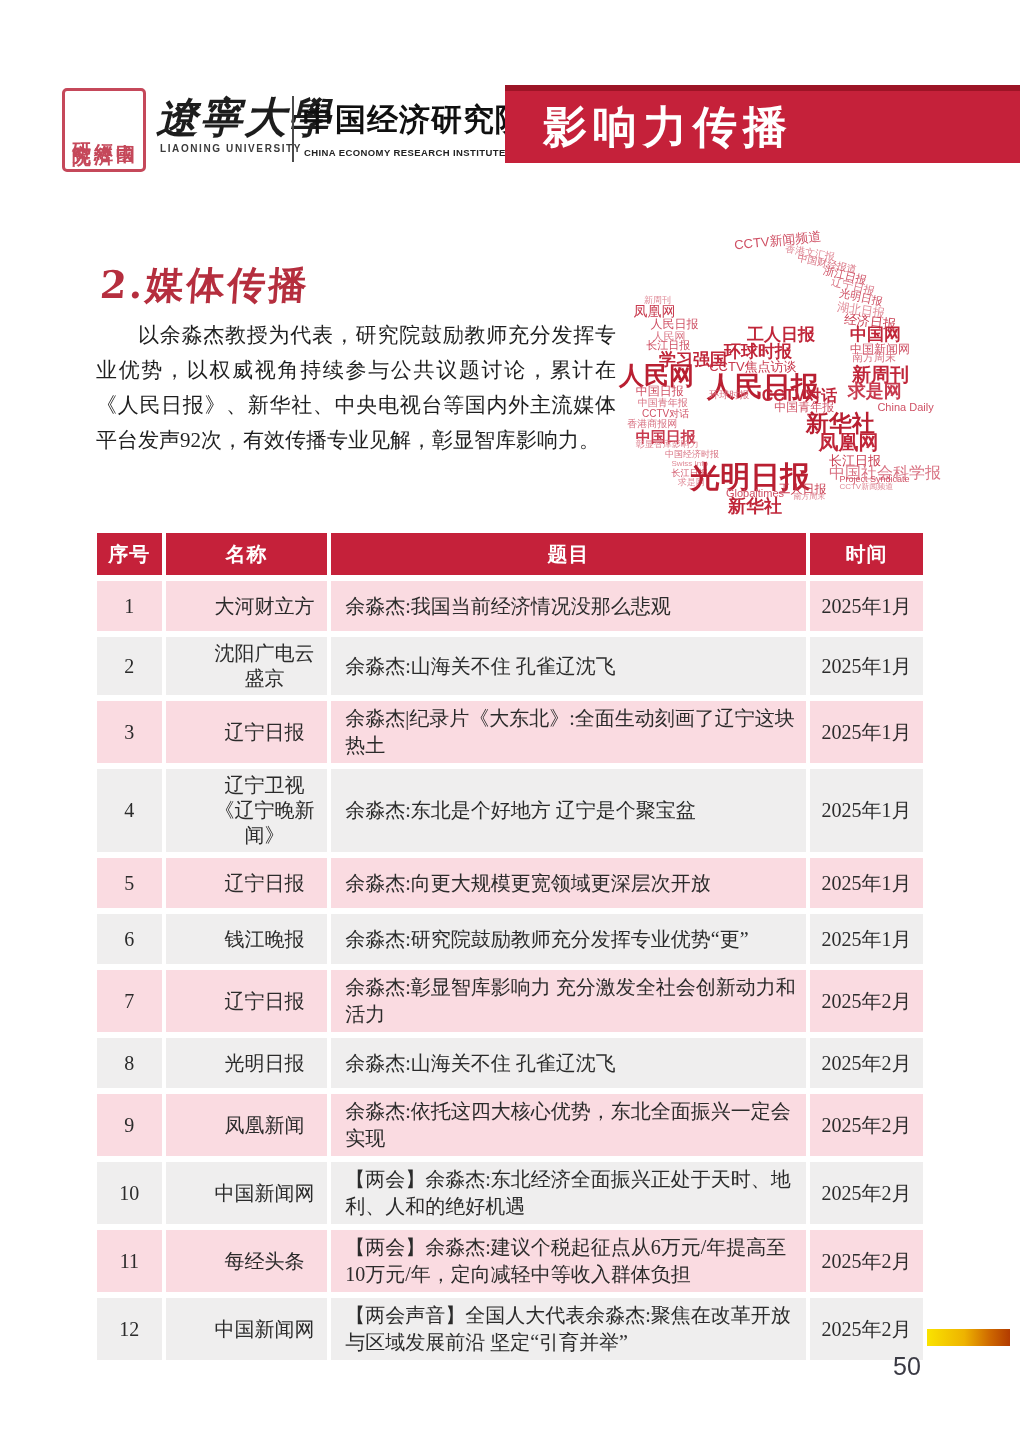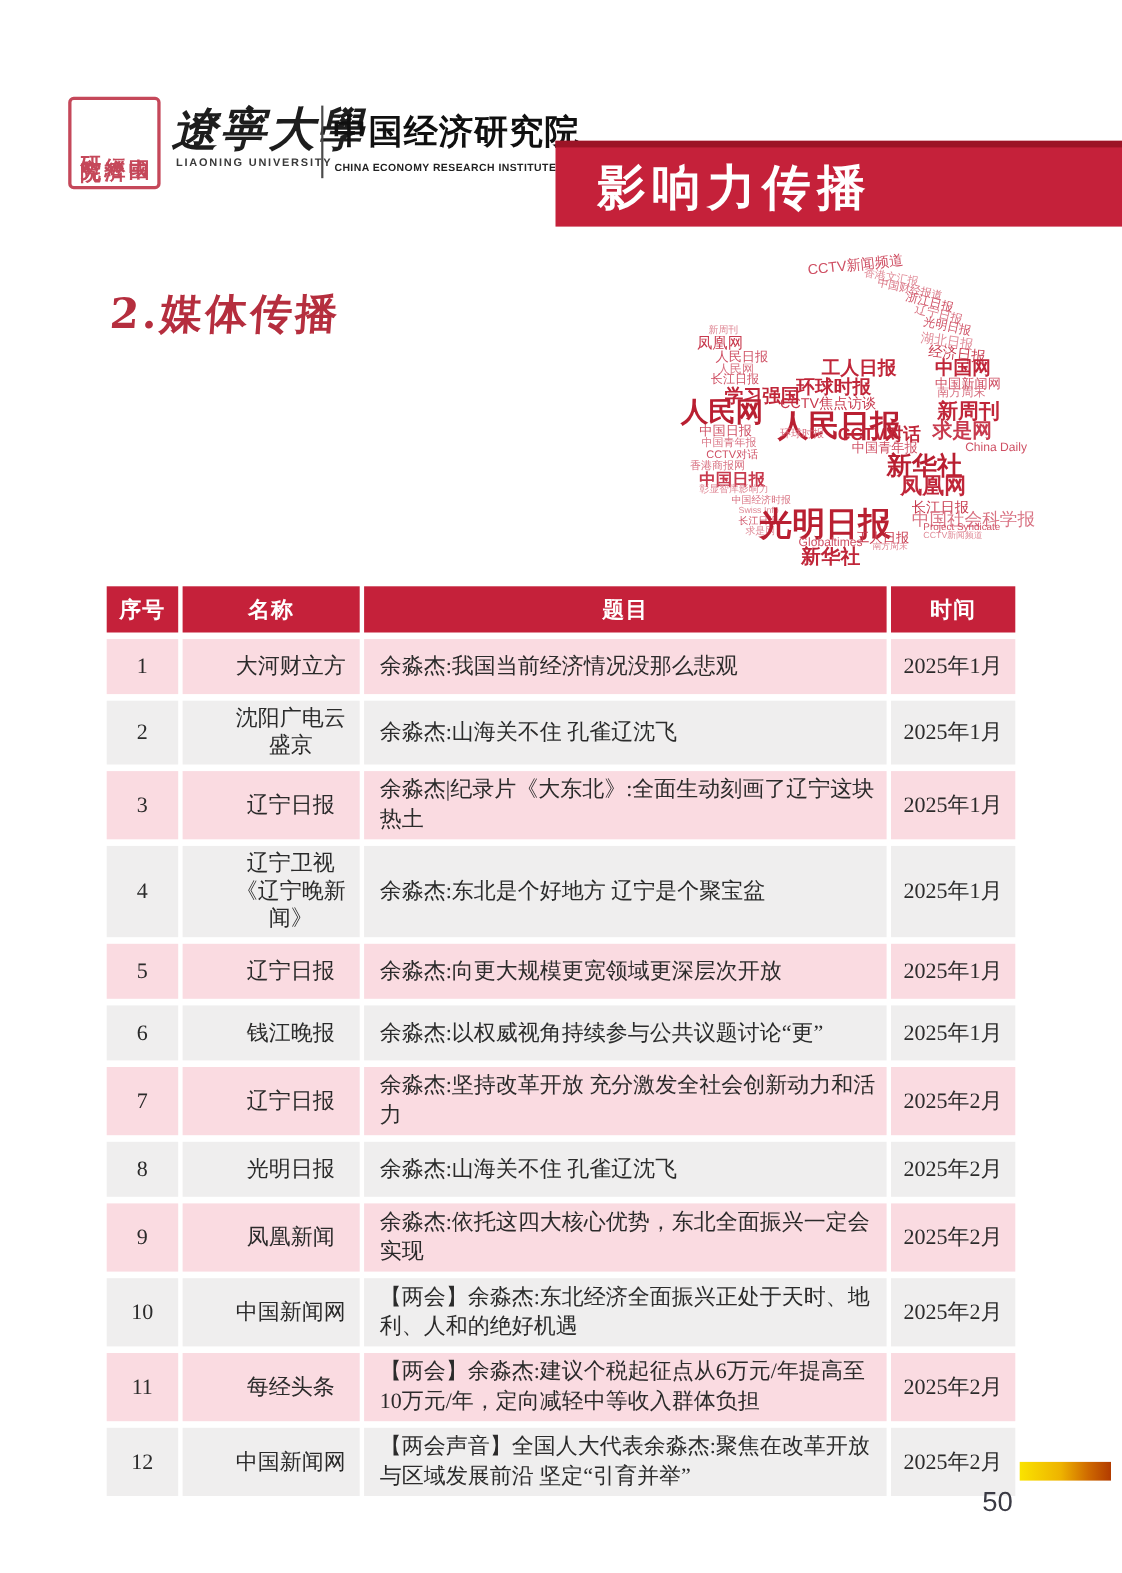--- a/index.html
+++ b/index.html
@@ -17,21 +17,21 @@
   .univ-en{position:absolute;left:160px;top:143px;font-size:10px;font-weight:bold;color:#3a3a3a;
         letter-spacing:1.6px;font-family:"Liberation Sans",sans-serif;}
   .vdiv{position:absolute;left:292px;top:96px;width:2px;height:66px;background:#4a4a4a;}
   .inst-zh{position:absolute;left:303px;top:99px;font-size:31px;font-weight:bold;color:#101010;
         letter-spacing:1px;font-family:"Liberation Sans",sans-serif;}
   .inst-en{position:absolute;left:304px;top:147px;font-size:9.5px;font-weight:bold;color:#222;
         letter-spacing:0.4px;font-family:"Liberation Sans",sans-serif;}
   .banner{position:absolute;left:505px;top:85px;width:515px;height:78px;box-sizing:border-box;
         background:#c5213a;border-top:6px solid #9c1426;color:#fff;display:flex;align-items:center;
         padding-left:38px;font-size:44px;font-weight:bold;letter-spacing:6px;
-        font-family:"Liberation Sans",sans-serif;margin-top:43px;}
+        font-family:"Liberation Sans",sans-serif;}
 
   
   .sec-title{position:absolute;left:100px;top:260px;margin:0;font-size:38px;font-weight:bold;
         color:#b52e3e;letter-spacing:3px;transform:skewX(-4deg);font-family:"DejaVu Serif",serif;}
   .body-par{position:absolute;left:96px;top:318px;width:520px;margin:0;font-size:21px;
         line-height:35px;color:#1f1f1f;text-align:justify;text-indent:2em;}
 
   
   .cloud{position:absolute;left:600px;top:212px;width:420px;height:312px;}
   .cloud span{position:absolute;white-space:nowrap;line-height:1;
@@ -68,20 +68,21 @@
   <div class="univ-zh">遼寧大學</div>
   <div class="univ-en">LIAONING UNIVERSITY</div>
   <div class="vdiv"></div>
   <div class="inst-zh">中国经济研究院</div>
   <div class="inst-en">CHINA ECONOMY RESEARCH INSTITUTE</div>
   <div class="banner">
     <span>影响力传播</span>
   </div>
 
   <h2 class="sec-title">2.媒体传播</h2>
+  <p class="body-par">以余淼杰教授为代表，研究院鼓励教师充分发挥专业优势，以权威视角持续参与公共议题讨论，累计在《人民日报》、新华社、中央电视台等国内外主流媒体平台发声92次，有效传播专业见解，彰显智库影响力。</p>
 
   <div class="cloud" id="cloud">
       <span style="left: 32%; top: 7%; font-size: 13px; color: rgb(207, 80, 100); transform: rotate(-6deg);">CCTV新闻频道</span>
       <span style="left: 44%; top: 11.5%; font-size: 10px; color: rgb(224, 138, 151); transform: rotate(10deg);">香港文汇报</span>
       <span style="left: 47%; top: 15%; font-size: 10px; color: rgb(217, 115, 131); transform: rotate(12deg);">中国财经报道</span>
       <span style="left: 53%; top: 18.5%; font-size: 11px; color: rgb(207, 80, 100); transform: rotate(14deg);">浙江日报</span>
       <span style="left: 55%; top: 22%; font-size: 11px; color: rgb(217, 115, 131); transform: rotate(14deg);">辽宁日报</span>
       <span style="left: 57%; top: 25.5%; font-size: 11px; color: rgb(207, 80, 100); transform: rotate(12deg);">光明日报</span>
       <span style="left: 56.5%; top: 29.5%; font-size: 12px; color: rgb(224, 138, 151); transform: rotate(8deg);">湖北日报</span>
       <span style="left: 58%; top: 33%; font-size: 13px; color: rgb(200, 58, 78); transform: rotate(6deg);">经济日报</span>
@@ -171,27 +172,27 @@
         </tr>
         <tr class="pink">
           <td class="cell-index">5</td>
           <td class="cell-name">辽宁日报</td>
           <td class="cell-title">余淼杰:向更大规模更宽领域更深层次开放</td>
           <td class="cell-time">2025年1月</td>
         </tr>
         <tr class="gray">
           <td class="cell-index">6</td>
           <td class="cell-name">钱江晚报</td>
-          <td class="cell-title">余淼杰:以权威视角持续参与公共议题讨论“更”</td>
+          <td class="cell-title">余淼杰:研究院鼓励教师充分发挥专业优势“更”</td>
           <td class="cell-time">2025年1月</td>
         </tr>
         <tr class="pink">
           <td class="cell-index">7</td>
           <td class="cell-name">辽宁日报</td>
-          <td class="cell-title">余淼杰:坚持改革开放 充分激发全社会创新动力和活力</td>
+          <td class="cell-title">余淼杰:彰显智库影响力 充分激发全社会创新动力和活力</td>
           <td class="cell-time">2025年2月</td>
         </tr>
         <tr class="gray">
           <td class="cell-index">8</td>
           <td class="cell-name">光明日报</td>
           <td class="cell-title">余淼杰:山海关不住 孔雀辽沈飞</td>
           <td class="cell-time">2025年2月</td>
         </tr>
         <tr class="pink">
           <td class="cell-index">9</td>

